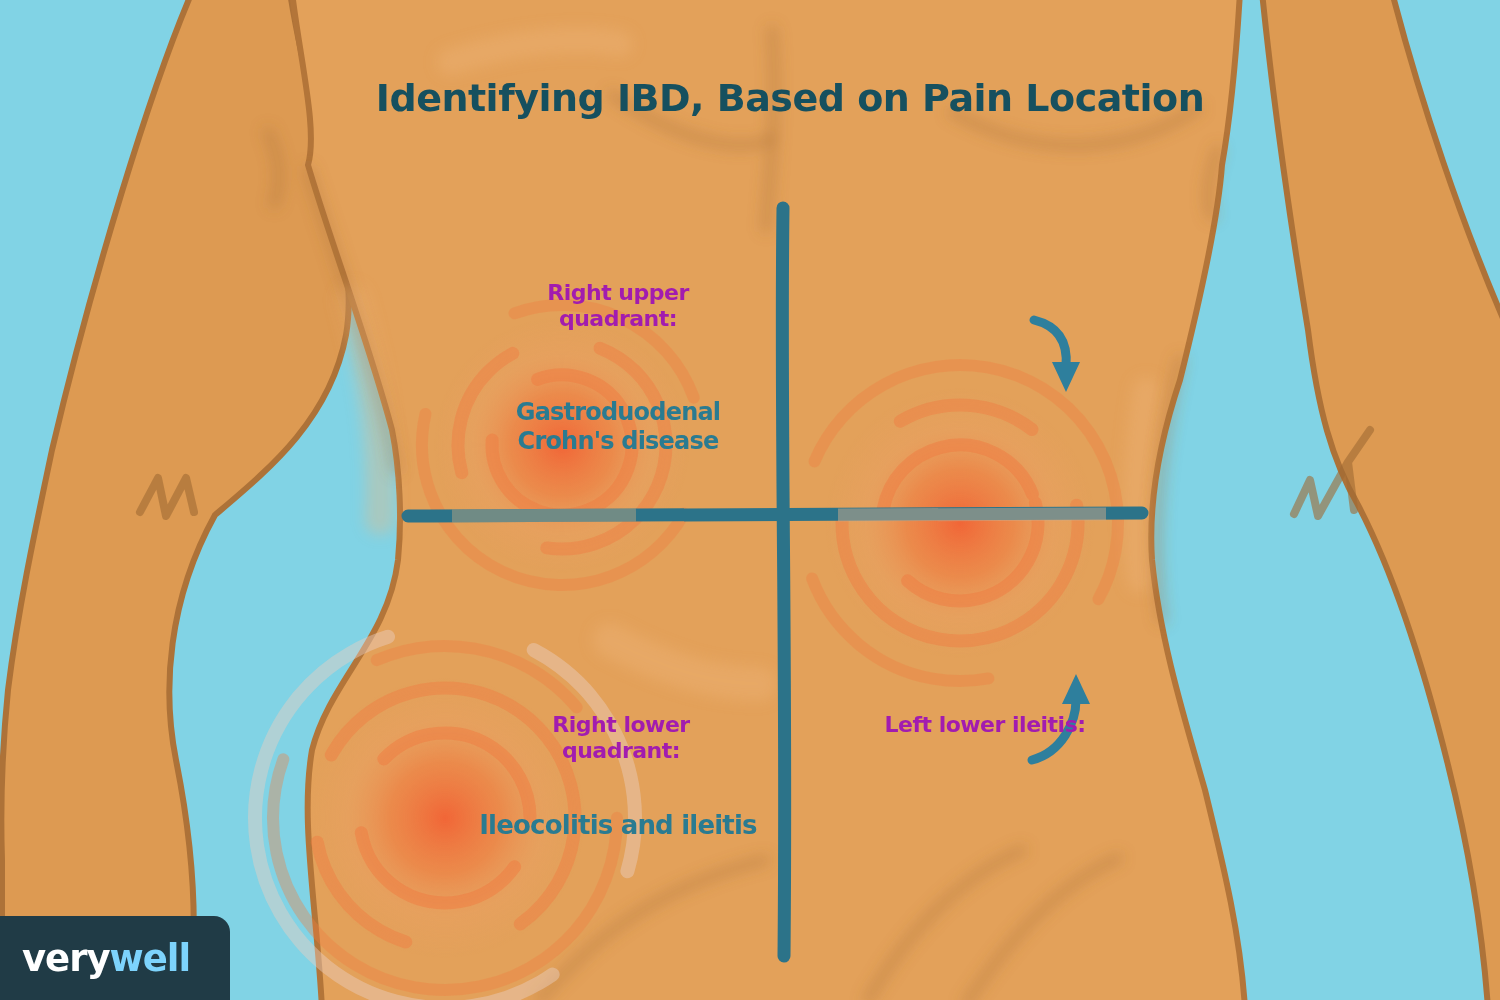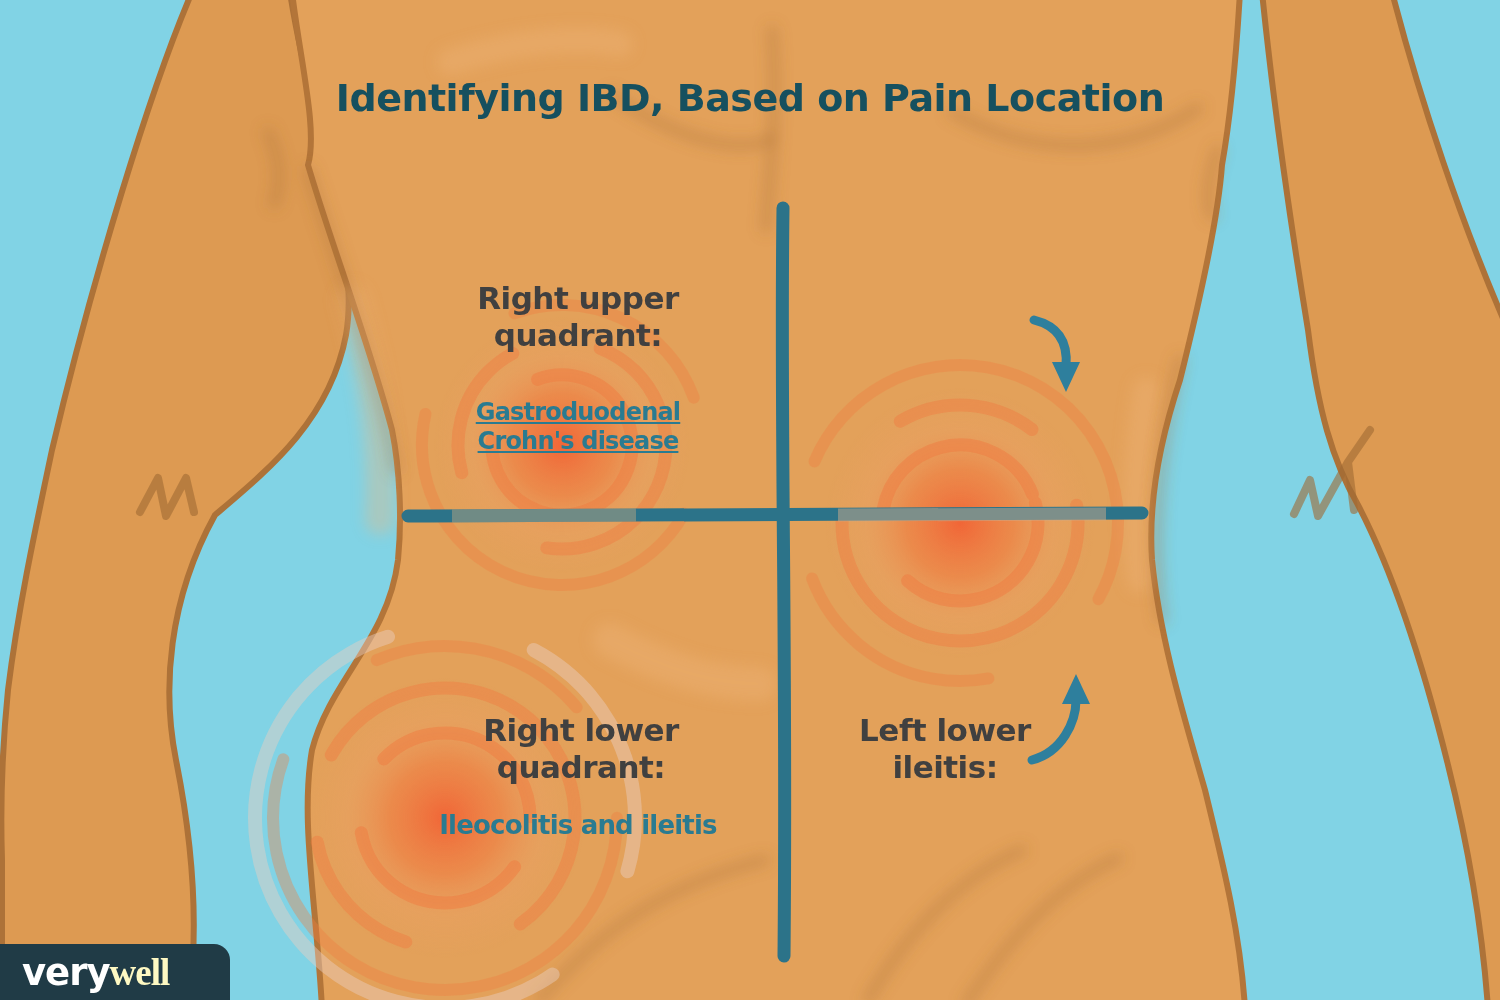--- a/index.html
+++ b/index.html
@@ -14,40 +14,40 @@
   .wmark{stroke:#a06a33;stroke-width:8;fill:none;opacity:.6;stroke-linecap:round;stroke-linejoin:round;}
   .ring{fill:none;stroke:#ee7d43;stroke-linecap:round;}
   .r1{stroke-width:13;opacity:.55;stroke-dasharray:200 80;}
   .r2{stroke-width:13;opacity:.48;stroke-dasharray:260 120 140 90;}
   .r3{stroke-width:12;opacity:.38;stroke-dasharray:300 140 220 120;}
   .ghost{stroke-width:14;opacity:.45;stroke:#e9cfc2;stroke-dasharray:340 150 260 130;}
   .divider{stroke:#2c7389;stroke-width:13;fill:none;stroke-linecap:round;}
   .arrow{stroke:#2e7f9d;stroke-width:9;fill:none;stroke-linecap:round;}
   .arrowhead{fill:#2e7f9d;stroke:none;}
 
-  .txt{position:absolute;transform:translateX(-50%);text-align:center;font-weight:700;}
+  .txt{position:absolute;transform:translateX(-50%);text-align:center;font-weight:700;margin-left:40px;}
   #title{top:76px;left:750px;white-space:nowrap;font-size:38px;letter-spacing:-0.5px;color:#16505f;}
-  .q-label{width:250px;font-size:31px;line-height:1.18;letter-spacing:-0.5px;color:#404040;}
+  .q-label{width:250px;font-size:22px;line-height:1.18;letter-spacing:-0.5px;color:#a21caf;}
   .cond{font-size:24px;line-height:1.22;letter-spacing:-0.8px;color:#2a7b91;}
   #ruq-label{left:578px;top:280px;}
-  #ruq-cond{left:578px;top:398px;width:300px;text-decoration:underline;}
+  #ruq-cond{left:578px;top:398px;width:300px;}
   #luq-label{left:946px;top:280px;}
   #uc-cond{left:963px;top:530px;white-space:nowrap;font-size:26px;}
   #rlq-label{left:581px;top:712px;}
   #rlq-cond{left:578px;top:810px;white-space:nowrap;font-size:26px;}
   #llq-label{left:945px;top:712px;}
 
   #logo{
-    position:absolute;left:0;bottom:0;width:230px;height:56px;
+    position:absolute;left:0;bottom:0;width:230px;height:84px;
     background:#203b46;border-top-right-radius:16px;
     display:flex;align-items:center;padding-left:22px;box-sizing:border-box;
     font-weight:700;font-size:37px;letter-spacing:-1px;
   }
   #logo .very{color:#ffffff;}
-  #logo .well{color:#fef9c3;font-family:Liberation Serif, serif;}
+  #logo .well{color:#7dd3fc;}
 </style>
 </head>
 <body>
 
 <div id="stage">
 
   <svg id="art" viewBox="0 0 1500 1000" xmlns="http://www.w3.org/2000/svg">
     <defs>
       <radialGradient id="painGrad">
         <stop offset="0%" stop-color="#f25f33" stop-opacity="0.9"></stop>

